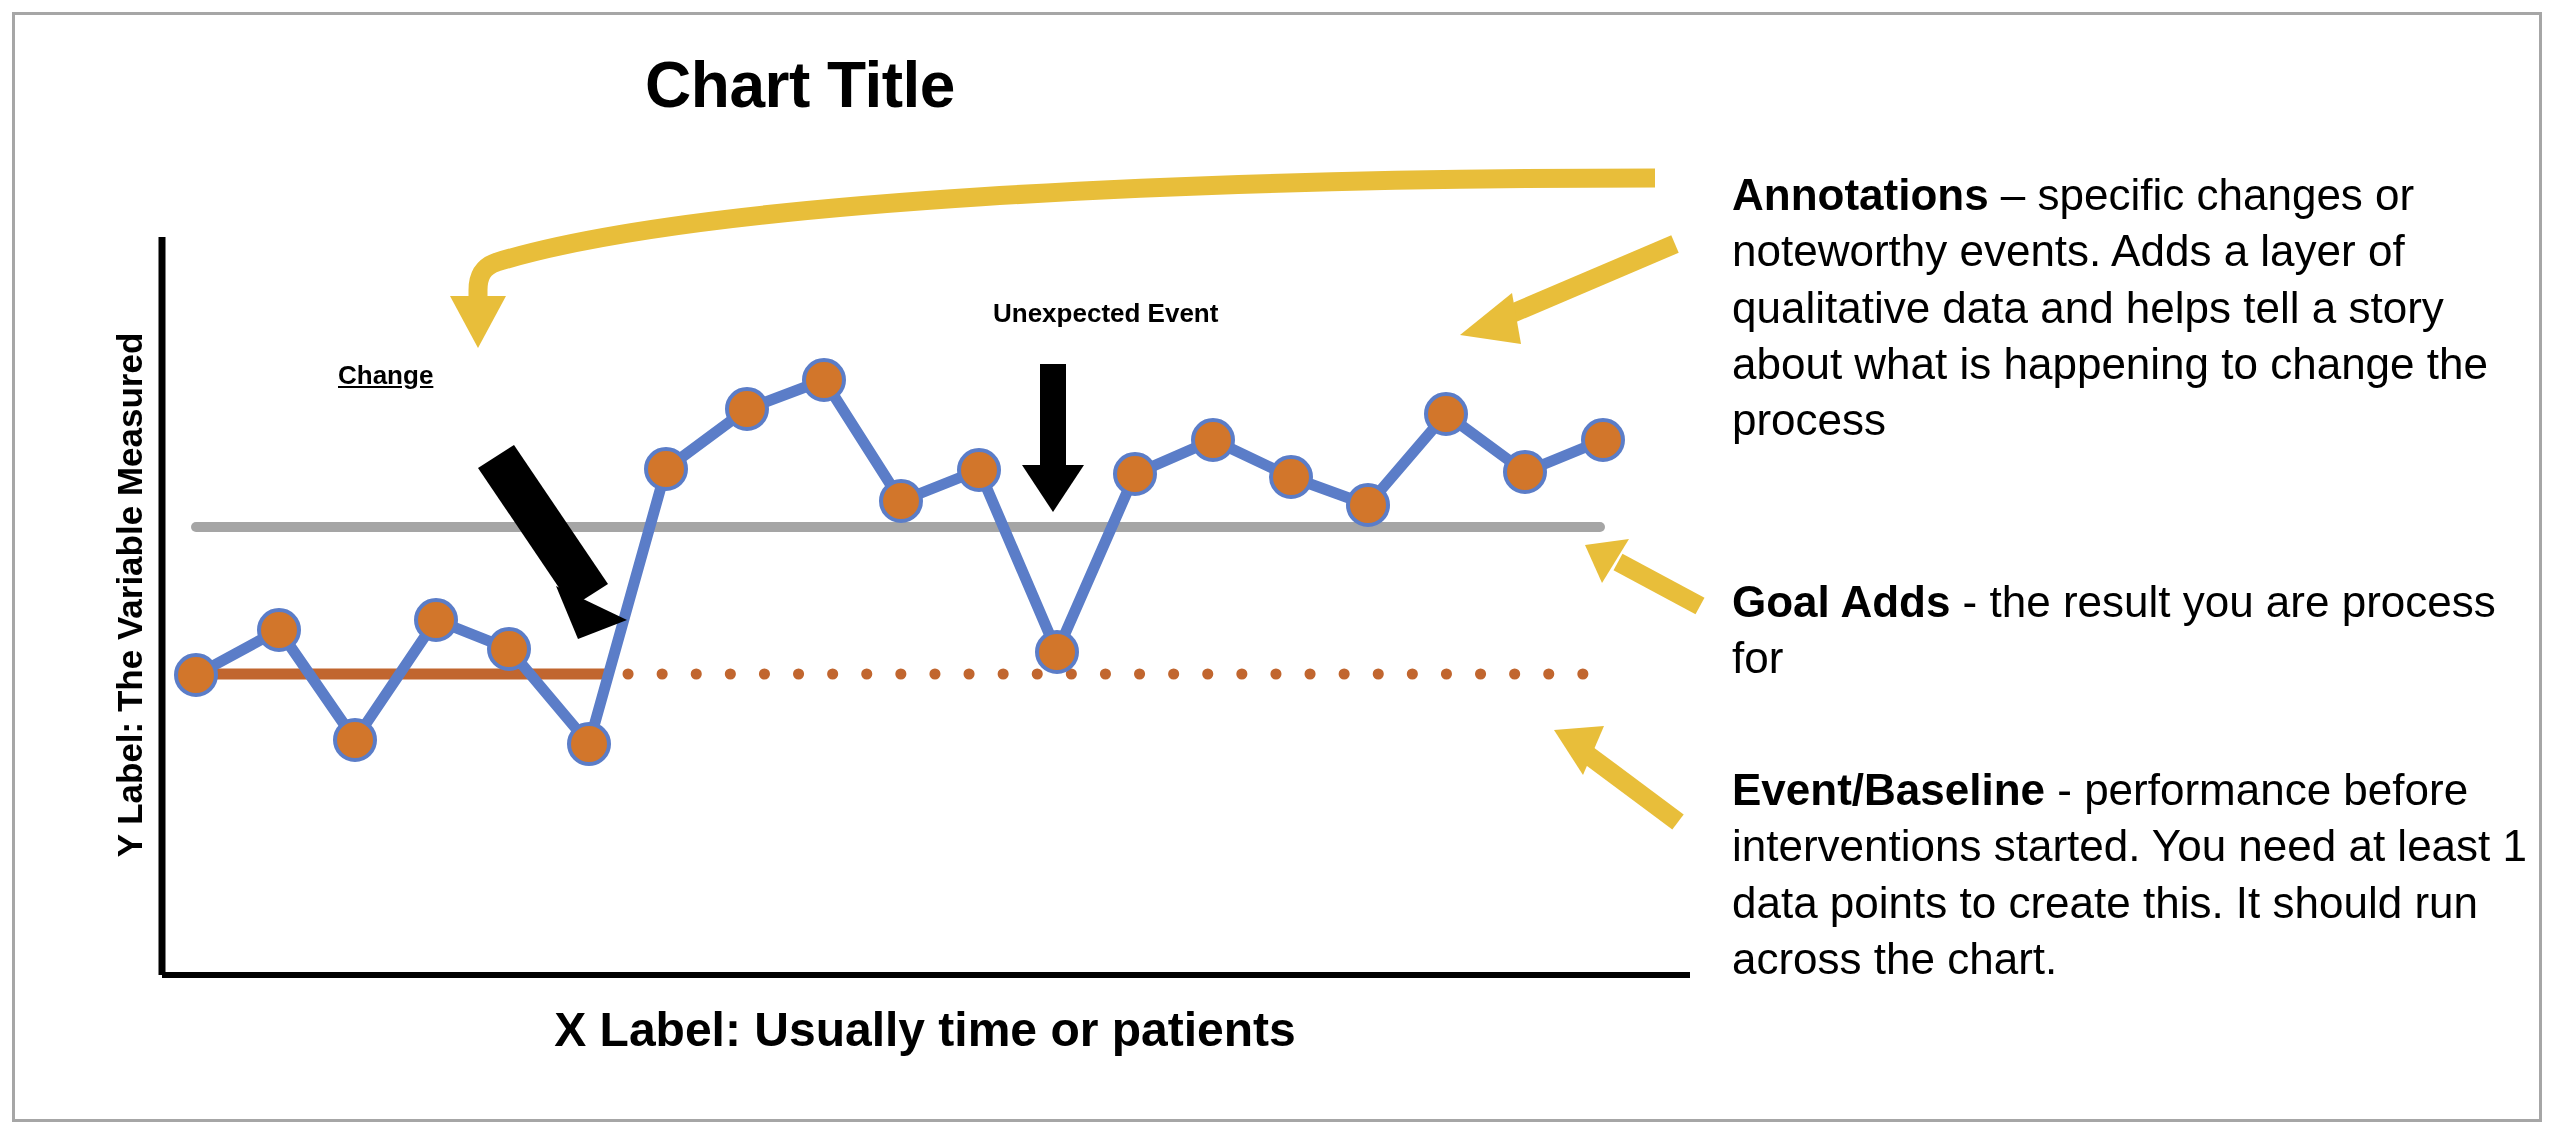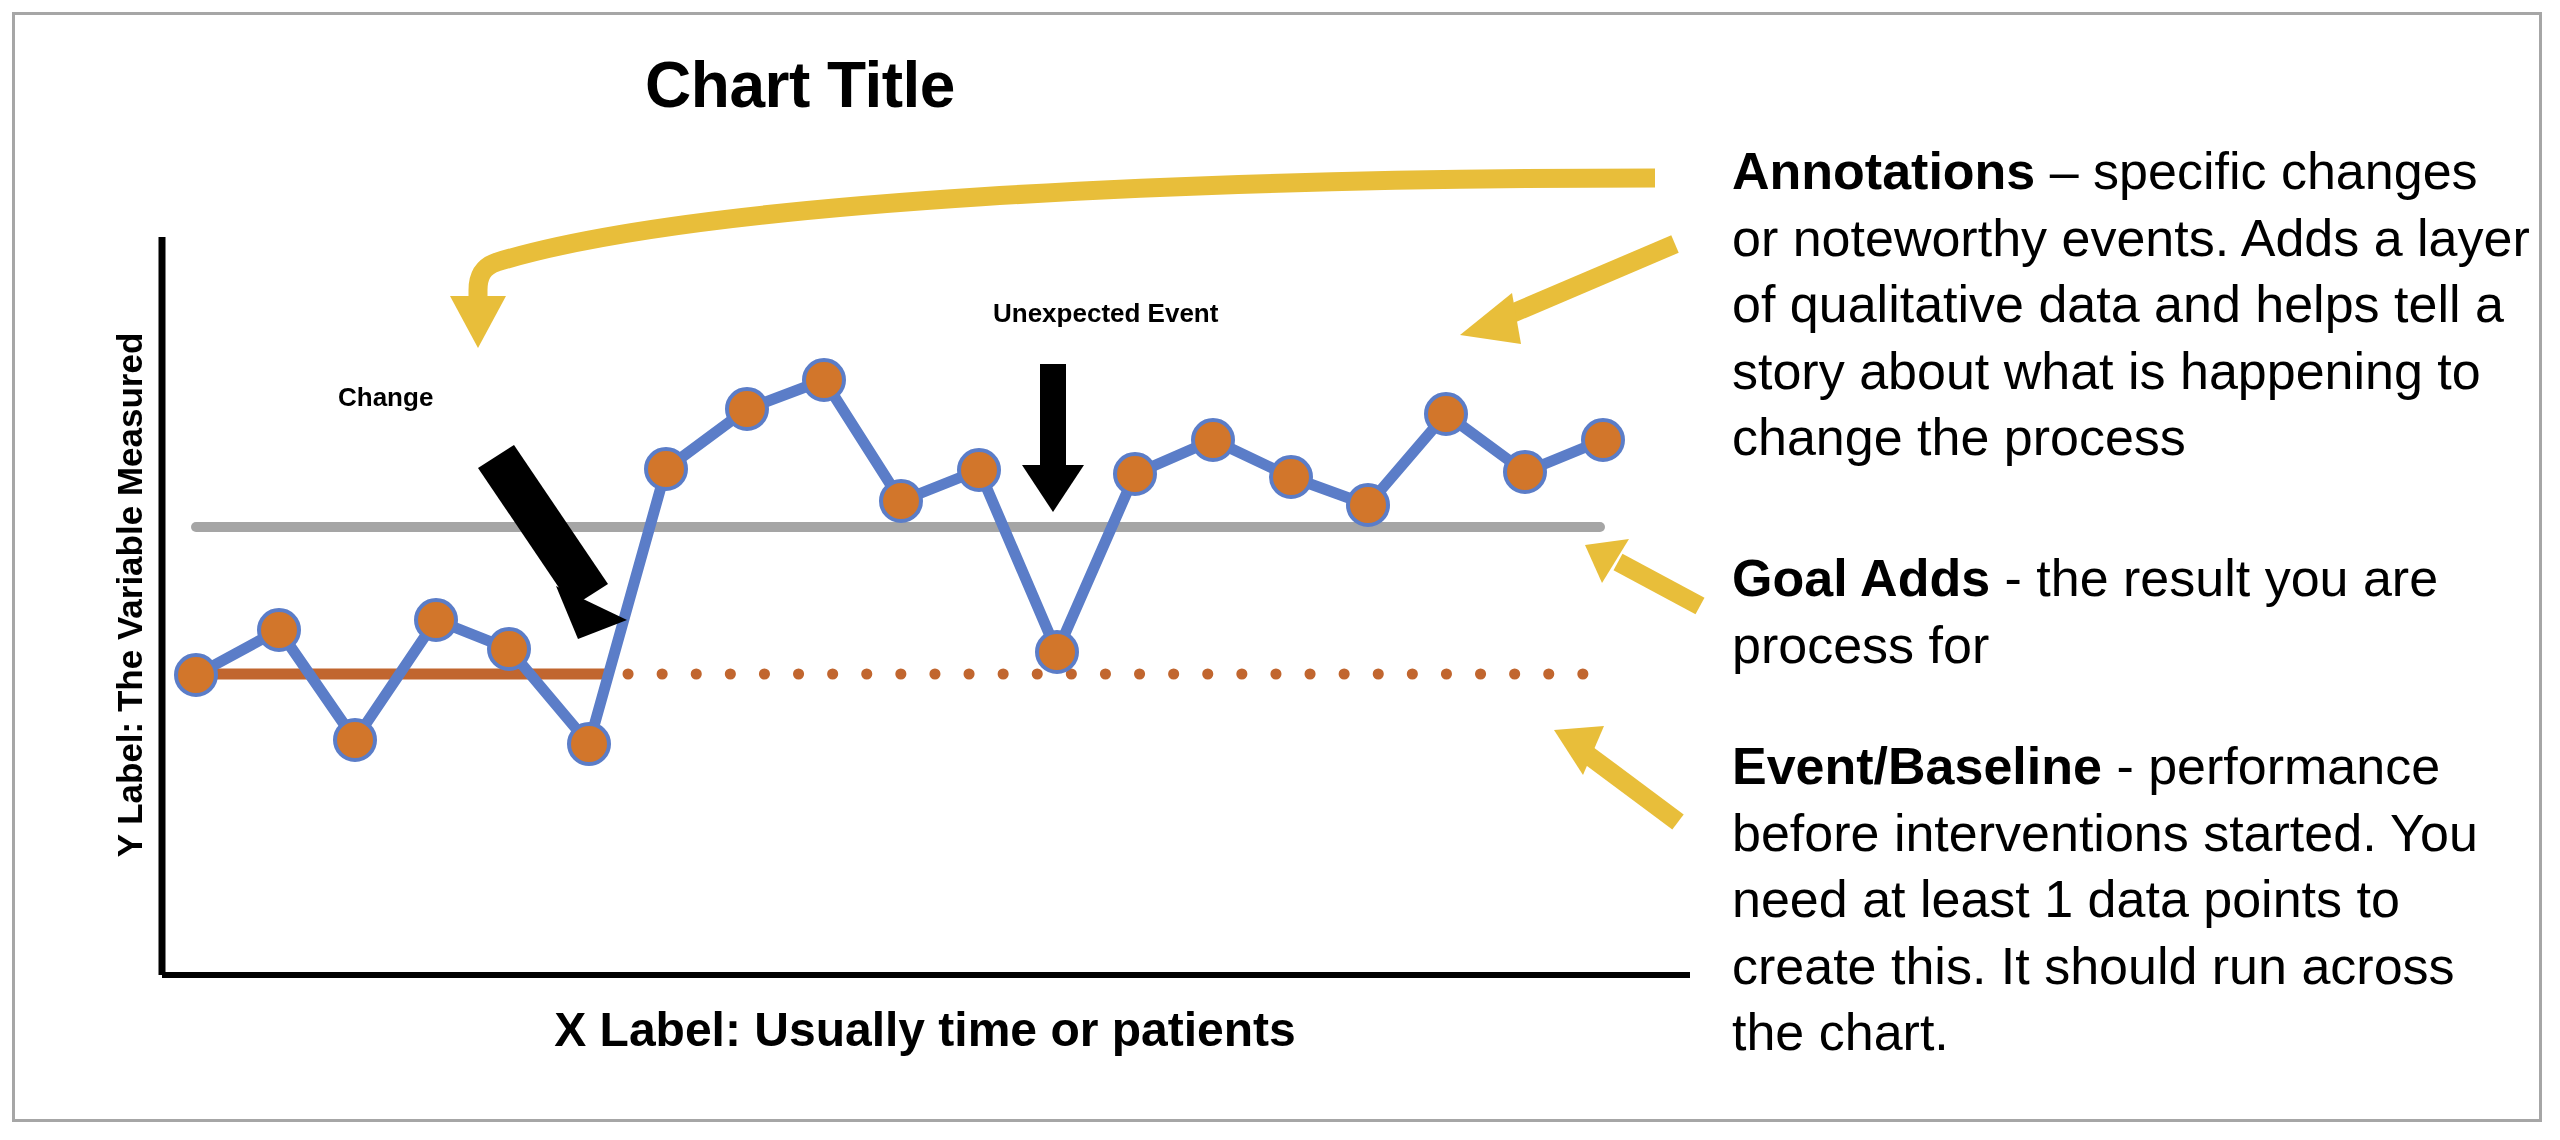--- a/index.html
+++ b/index.html
@@ -71,30 +71,31 @@
     color: #000000;
     white-space: nowrap;
   }
   .inline-annot {
     position: absolute;
     font-size: 26px;
     font-weight: bold;
     color: #000000;
     white-space: nowrap;
   }
-  #annot-change-label { left: 338px; top: 382px; }
+  #annot-change-label { left: 338px; top: 360px; text-decoration: underline; }
   #annot-event-label  { left: 993px; top: 298px; }
 
   .side-note {
     position: absolute;
     left: 1732px;
     width: 800px;
-    font-size: 52px;
+    font-size: 44px;
     line-height: 1.28;
     color: #000000;
+    margin-top: 29px;
   }
   .side-note b { font-weight: bold; }
   #note-annotations { top: 138px; }
   #note-goal        { top: 545px; }
   #note-median      { top: 733px; }
 </style>
 </head>
 <body>
 
 <div id="page">

